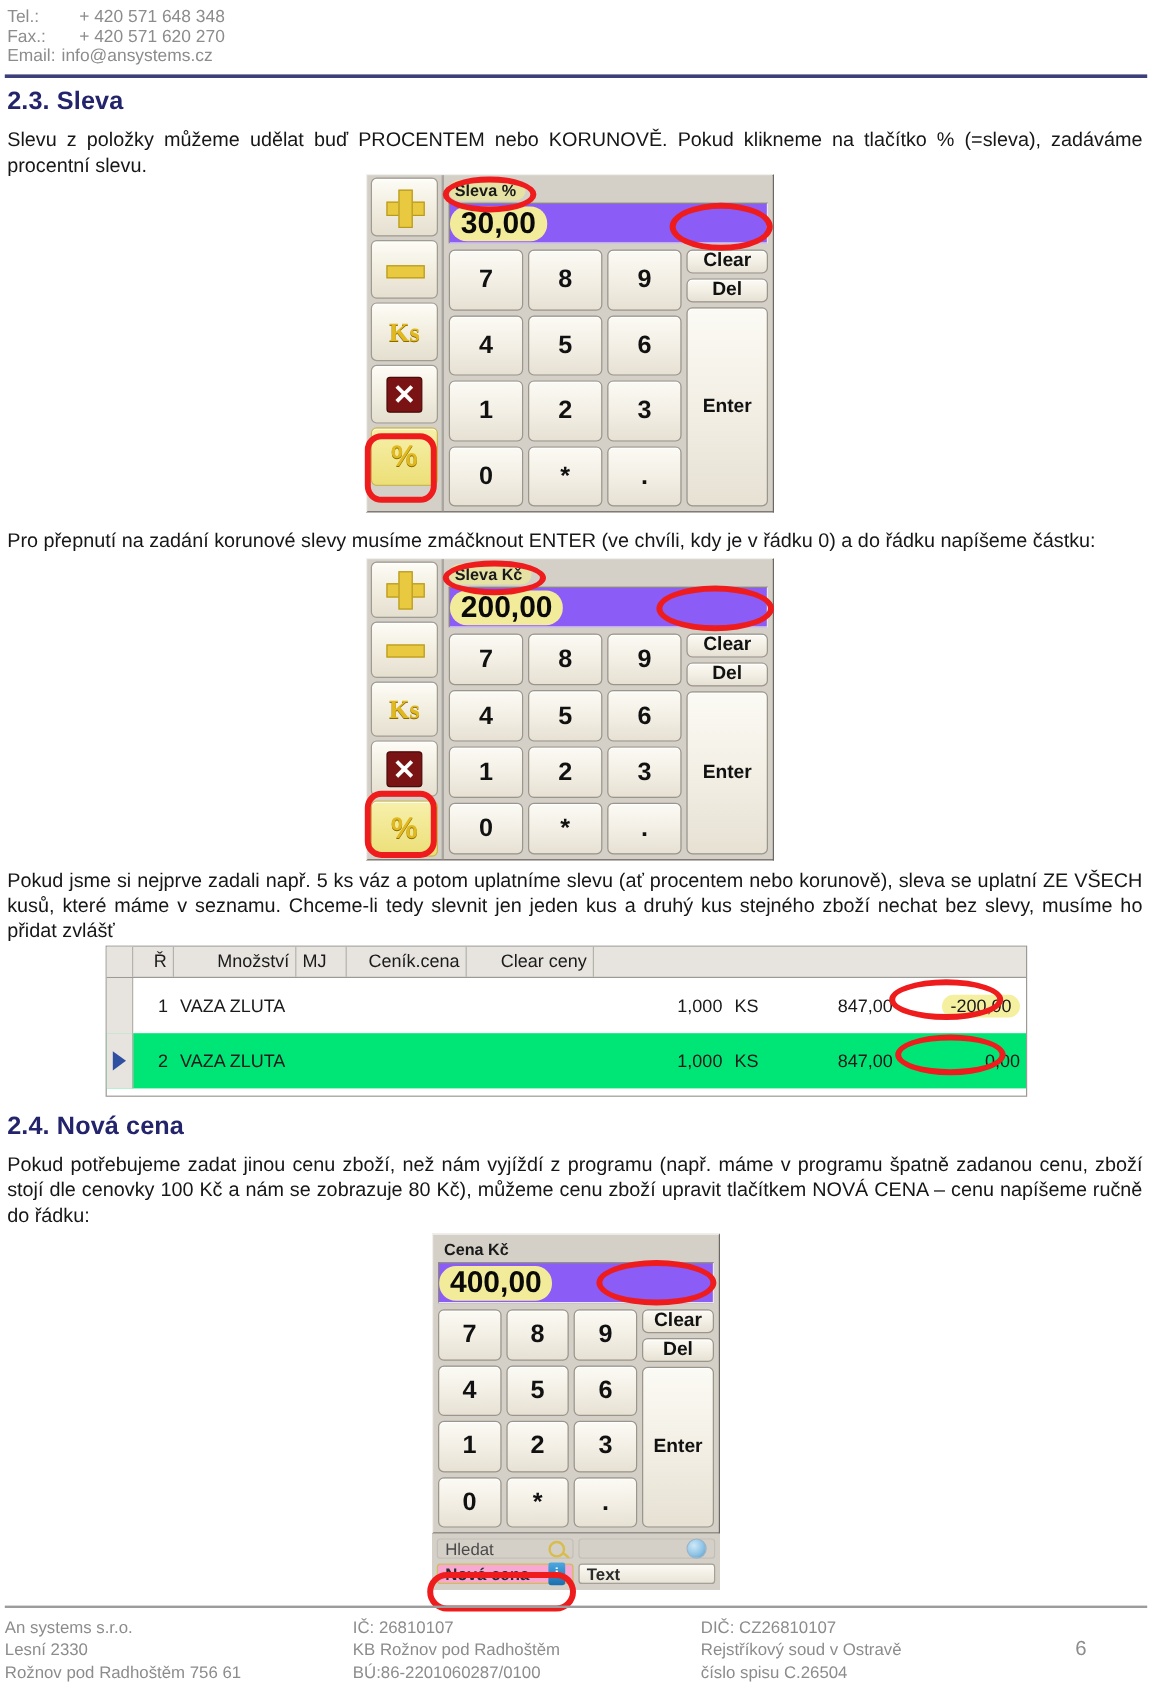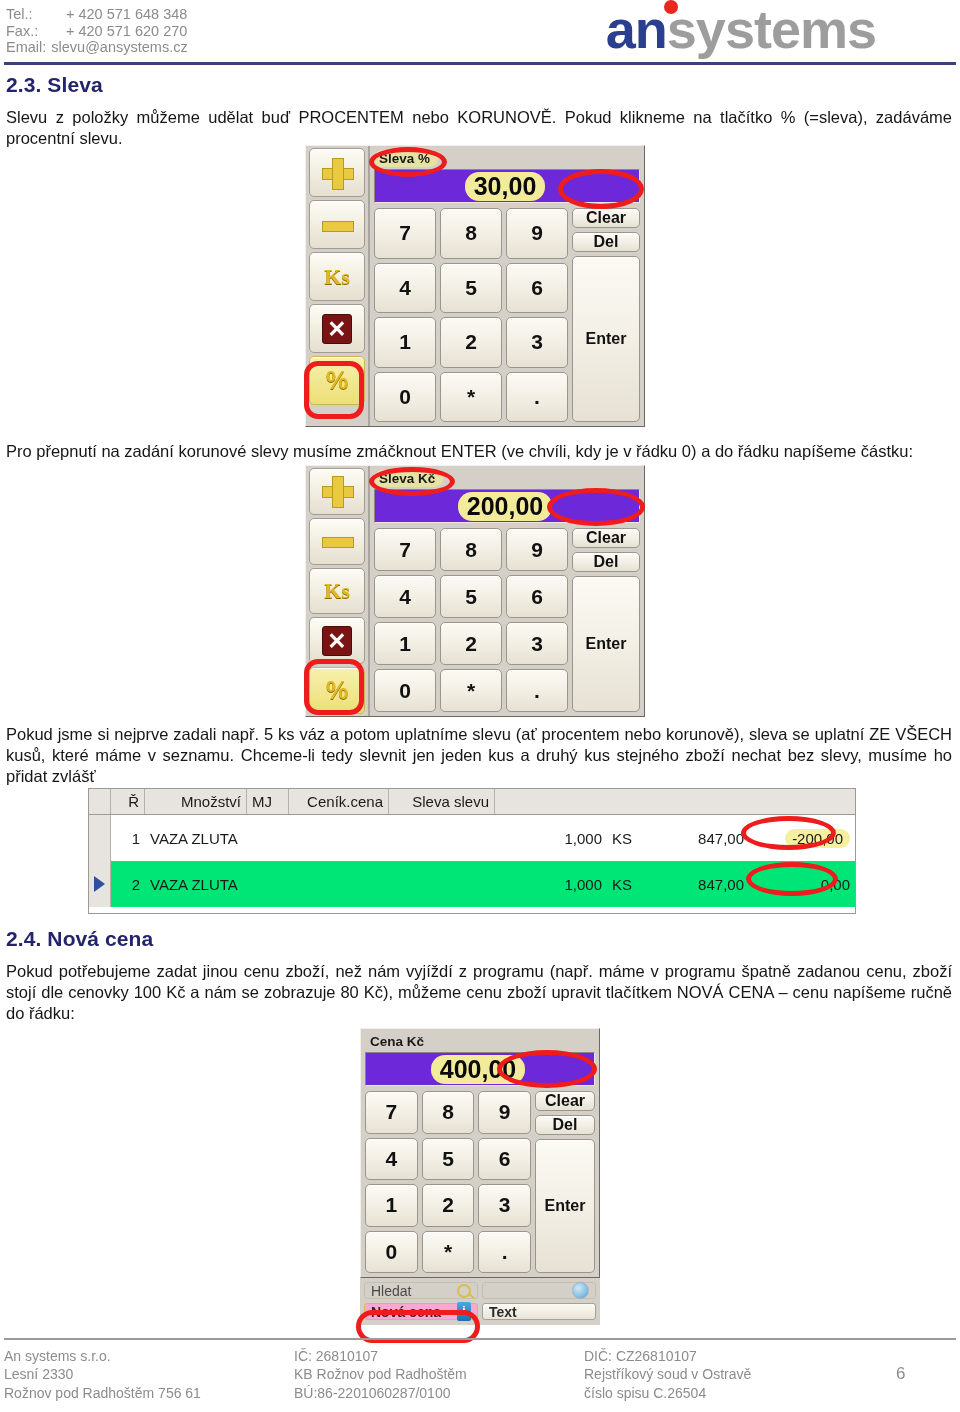--- a/index.html
+++ b/index.html
@@ -70,23 +70,23 @@
               color:#fff;font-size:23px;font-weight:bold;line-height:28px;text-align:center; }
   .glyph-pct{ font-size:25px;font-weight:bold;color:#e0b820;text-shadow:0 1px 0 #8a6a00; }
 
   .kp-main { flex: 1 1 auto; padding: 3px 4px 4px 4px; display: flex; flex-direction: column; }
   .kp-titlebar { height: 19px; display: flex; align-items: center; position: relative; }
   .kp-title {
     font-size: 13.5px; font-weight: bold; color: #1a1a1a;
     background: #e6e2a4; padding: 1px 8px 1px 5px; border-radius: 9px;
   }
   .kp-display {
-    height: 34px; background: #6d28d9; border: 1px solid #8a8680;
+    height: 34px; background: #8b5cf6; border: 1px solid #8a8680;
     border-right-color:#e9e7e2; border-bottom-color:#e9e7e2;
-    display: flex; align-items: center; justify-content: center;
+    display: flex; align-items: center; justify-content: flex-start;
     padding-right: 4px; margin-top: 1px; position: relative;
   }
   .kp-value {
     font-size: 25px; font-weight: bold; color: #0a0a0a;
     background: #f2ec9a; border-radius: 14px; padding: 0 9px;
   }
   .kp-grid { display: flex; gap: 4px; margin-top: 5px; flex: 1 1 auto; }
   .kp-nums { display: grid; grid-template-columns: repeat(3, 1fr); gap: 4px; flex: 1 1 auto; }
   .kp-right { display: flex; flex-direction: column; gap: 4px; width: 68px; flex: 0 0 68px; }
   .key {
@@ -167,30 +167,24 @@
       <div class="row">
         <span class="lbl">Tel.:</span>
         <span class="val">+ 420 571 648 348</span>
       </div>
       <div class="row">
         <span class="lbl">Fax.:</span>
         <span class="val">+ 420 571 620 270</span>
       </div>
       <div class="row email">
         <span class="lbl">Email:</span>
-        <span class="val">slevu@ansystems.cz</span>
-      </div>
-    </div>
-
-    <div class="logo">
-      <div class="logo-text">
-        <span class="logo-an">an</span><span class="logo-sys">systems</span>
-        <span class="logo-dot"></span>
-      </div>
-    </div>
+        <span class="val">info@ansystems.cz</span>
+      </div>
+    </div>
+
   </div>
 
   <div class="rule"></div>
 
   <h2 class="sec">2.3. Sleva</h2>
   <p class="body">Slevu z položky můžeme udělat buď PROCENTEM nebo KORUNOVĚ. Pokud klikneme na tlačítko % (=sleva), zadáváme procentní slevu.</p>
 
   <div style="position:absolute; left:305px; top:145px; width:340px; height:282px;">
     <div class="kp" style="height:282px;">
       <div class="kp-side">
@@ -308,21 +302,21 @@
   <p class="body">Pokud jsme si nejprve zadali např. 5 ks váz a potom uplatníme slevu (ať procentem nebo korunově), sleva se uplatní ZE VŠECH kusů, které máme v seznamu. Chceme-li tedy slevnit jen jeden kus a druhý kus stejného zboží nechat bez slevy, musíme ho přidat zvlášť</p>
 
   <div style="position:absolute; left:88px; top:788px; width:768px; height:126px;">
     <div class="grid-shot" style="height:126px;">
       <div class="grid-row g-head">
         <div class="g-marker"></div>
         <div class="cell c-r">Ř</div>
         <div class="cell c-qty">Množství</div>
         <div class="cell c-mj">MJ</div>
         <div class="cell c-price">Ceník.cena</div>
-        <div class="cell c-disc">Sleva slevu</div>
+        <div class="cell c-disc">Clear ceny</div>
       </div>
       <div class="grid-row data-row">
         <div class="g-marker"></div>
         <div class="cell c-r">1</div>
         <div class="cell c-name">VAZA ZLUTA</div>
         <div class="cell c-qty">1,000</div>
         <div class="cell c-mj">KS</div>
         <div class="cell c-price">847,00</div>
         <div class="cell c-disc">
             <span class="disc-hl">-200,00</span>

